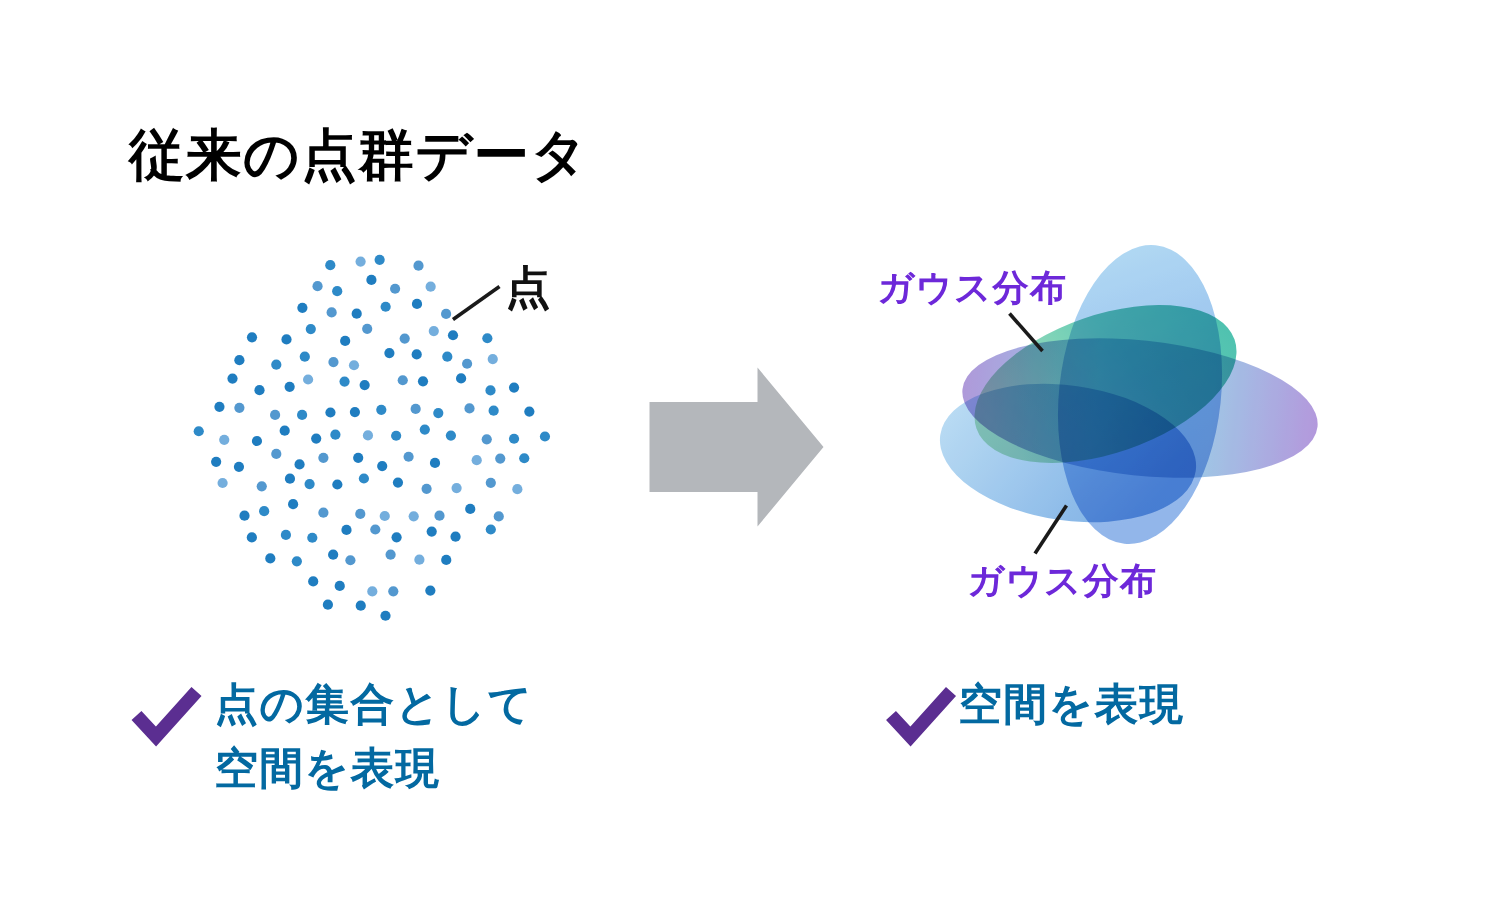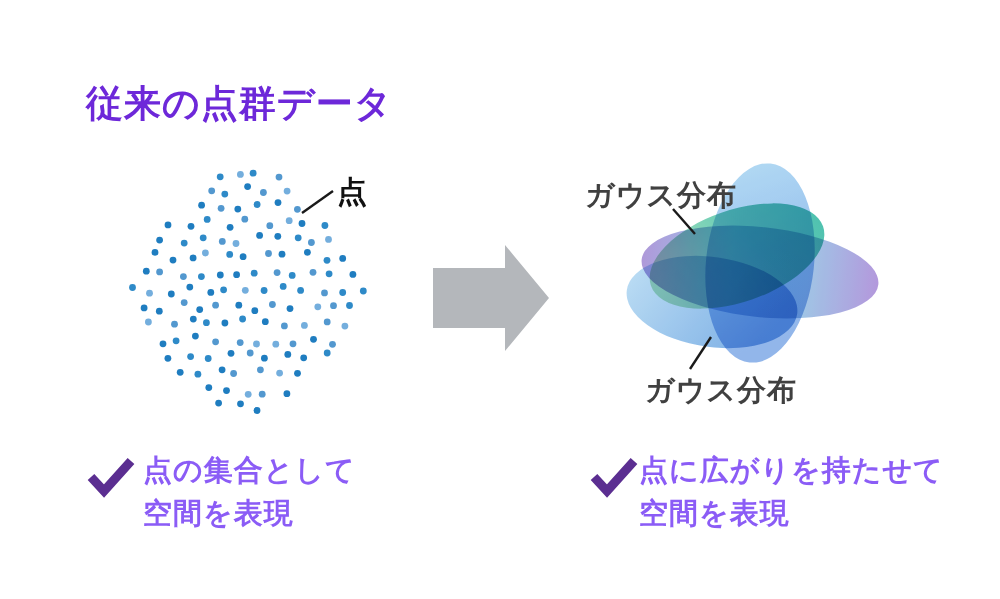--- a/index.html
+++ b/index.html
@@ -2,30 +2,30 @@
 <html><head>
 <meta charset="utf-8">
 <style>
   html,body{margin:0;padding:0;background:#ffffff;}
   #canvas{
     position:relative;width:1000px;height:599px;background:#ffffff;overflow:hidden;
     font-family:"Liberation Sans","DejaVu Sans",sans-serif;color:#111111;
   }
   .abs{position:absolute;}
   .panel-title{
-    font-size:37px;font-weight:800;letter-spacing:1px;color:#6d28d9;white-space:nowrap;
+    font-size:37px;font-weight:800;letter-spacing:1px;color:#000000;white-space:nowrap;
   }
   .callout-label{
-    font-size:29px;font-weight:600;letter-spacing:1px;color:#404040;white-space:nowrap;
+    font-size:24px;font-weight:600;letter-spacing:1px;color:#6d28d9;white-space:nowrap;
   }
   .point-label{
     font-size:30px;font-weight:800;color:#111111;white-space:nowrap;
   }
   .caption{
-    font-size:29px;font-weight:800;line-height:43px;letter-spacing:1px;color:#8b5cf6;white-space:nowrap;
+    font-size:29px;font-weight:800;line-height:43px;letter-spacing:1px;color:#0369a1;white-space:nowrap;
   }
   svg{display:block;}
 </style>
 </head>
 <body>
 
 <div id="canvas">
 
   <div class="abs panel-title" style="left:86px;top:79px;">従来の点群データ</div>
 
@@ -207,17 +207,16 @@
   </svg>
   <div class="abs caption" style="left:143px;top:449px;">
     <div>点の集合として</div>
     <div>空間を表現</div>
   </div>
 
   <svg class="abs" style="left:589px;top:452px;" width="52" height="52" viewBox="0 0 52 52">
     <polyline points="5,25 18,39 45,9" fill="none" stroke-width="9" stroke="#5b2e91"></polyline>
   </svg>
   <div class="abs caption" style="left:639px;top:449px;">
-    <div>点に広がりを持たせて</div>
     <div>空間を表現</div>
   </div>
 
 </div>
 
 </body></html>

